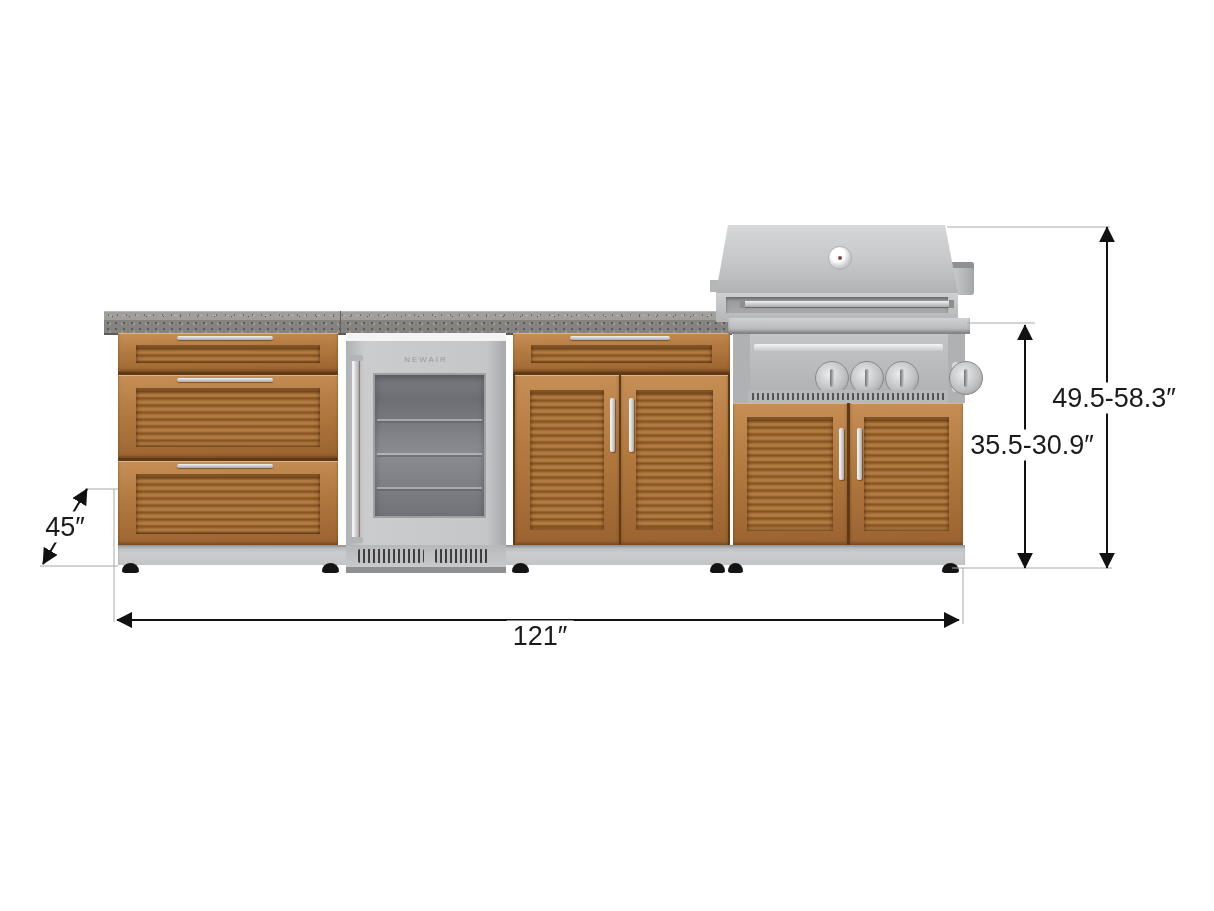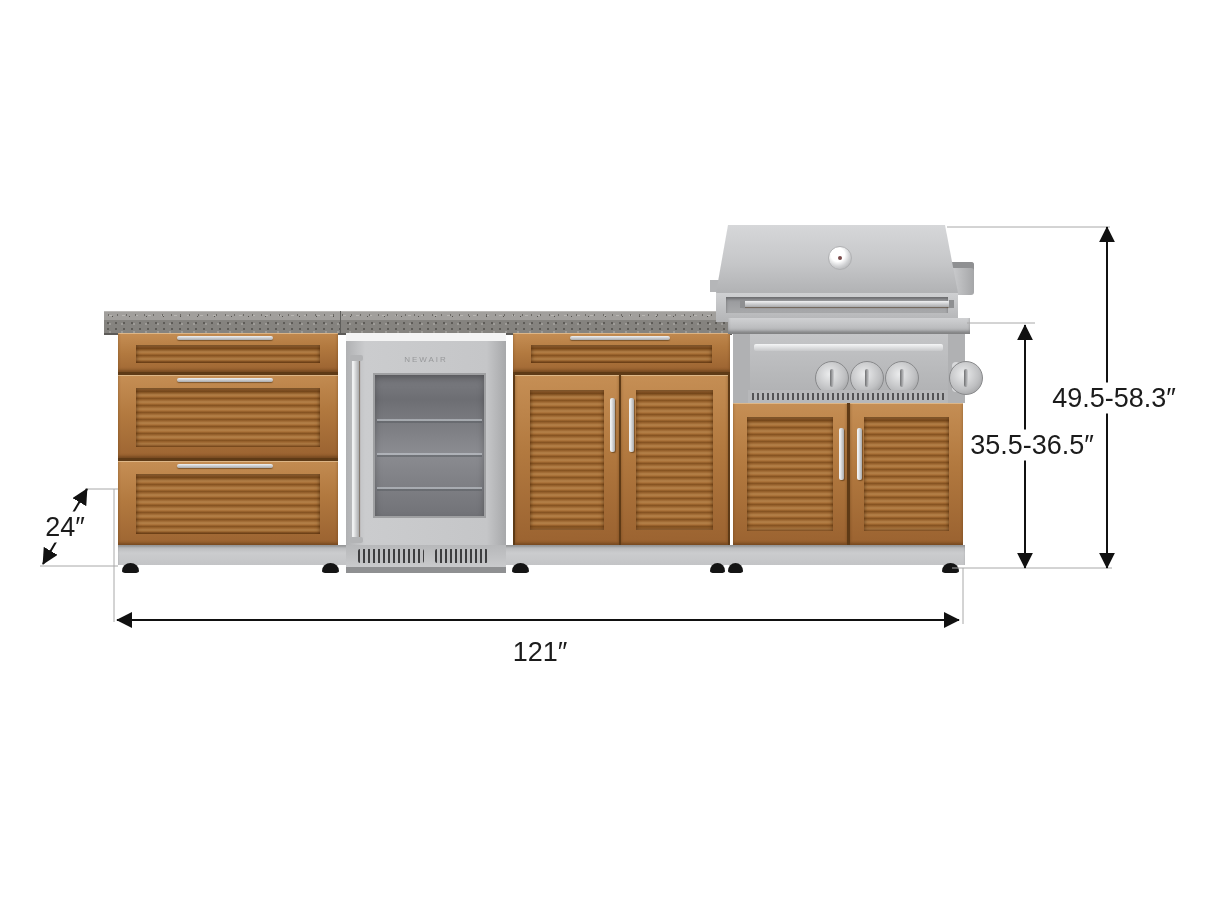--- a/index.html
+++ b/index.html
@@ -205,18 +205,18 @@
     </g>
 
     <g stroke="#111" stroke-width="2" marker-start="url(#arr)" marker-end="url(#arr)">
       <line x1="87" y1="489" x2="43" y2="564"></line>
       <line x1="117" y1="620" x2="959" y2="620"></line>
       <line x1="1025" y1="325" x2="1025" y2="568"></line>
       <line x1="1107" y1="227" x2="1107" y2="568"></line>
     </g>
   </svg>
 
-  <div class="dim-label" style="left:65px;top:527px;">24″</div>
-  <div class="dim-label" style="left:540px;top:652px;">121″</div>
-  <div class="dim-label" style="left:1032px;top:445px;">35.5-36.5″</div>
+  <div class="dim-label" style="left:65px;top:527px;">45″</div>
+  <div class="dim-label" style="left:540px;top:636px;">121″</div>
+  <div class="dim-label" style="left:1032px;top:445px;">35.5-30.9″</div>
   <div class="dim-label" style="left:1114px;top:398px;">49.5-58.3″</div>
 
 </div>
 
 </body></html>

